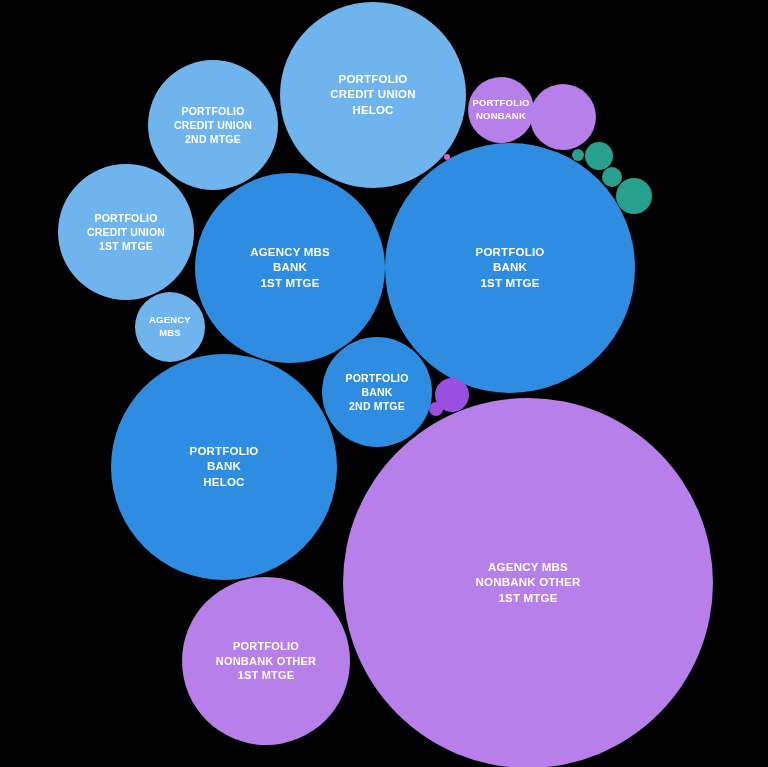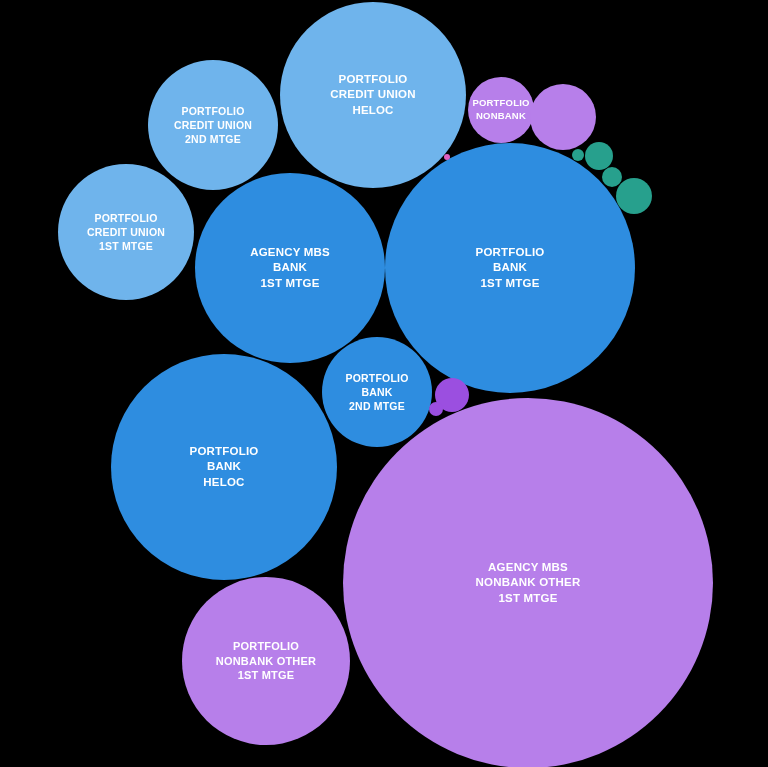--- a/index.html
+++ b/index.html
@@ -52,20 +52,24 @@
     <div class="bubble" style="left: 148px; top: 60px; width: 130px; height: 130px; background: rgb(111, 180, 236);">
       <div class="bubble-label" style="font-size: 10.5px; color: rgb(255, 255, 255);">PORTFOLIO
 CREDIT UNION
 2ND MTGE</div>
     </div>
     <div class="bubble" style="left: 58px; top: 164px; width: 136px; height: 136px; background: rgb(111, 180, 236);">
       <div class="bubble-label" style="font-size: 10.5px; color: rgb(255, 255, 255);">PORTFOLIO
 CREDIT UNION
 1ST MTGE</div>
     </div>
+    <div class="bubble" style="left: 135px; top: 292px; width: 70px; height: 70px; background: rgb(111, 180, 236);">
+      <div class="bubble-label" style="font-size: 9.5px; color: rgb(255, 255, 255);">AGENCY
+MBS</div>
+    </div>
     <div class="bubble" style="left: 195px; top: 173px; width: 190px; height: 190px; background: rgb(46, 141, 224);">
       <div class="bubble-label" style="font-size: 11.5px; color: rgb(255, 255, 255);">AGENCY MBS
 BANK
 1ST MTGE</div>
     </div>
     <div class="bubble" style="left: 385px; top: 143px; width: 250px; height: 250px; background: rgb(46, 141, 224);">
       <div class="bubble-label" style="font-size: 11.5px; color: rgb(255, 255, 255);">PORTFOLIO
 BANK
 1ST MTGE</div>
     </div>

